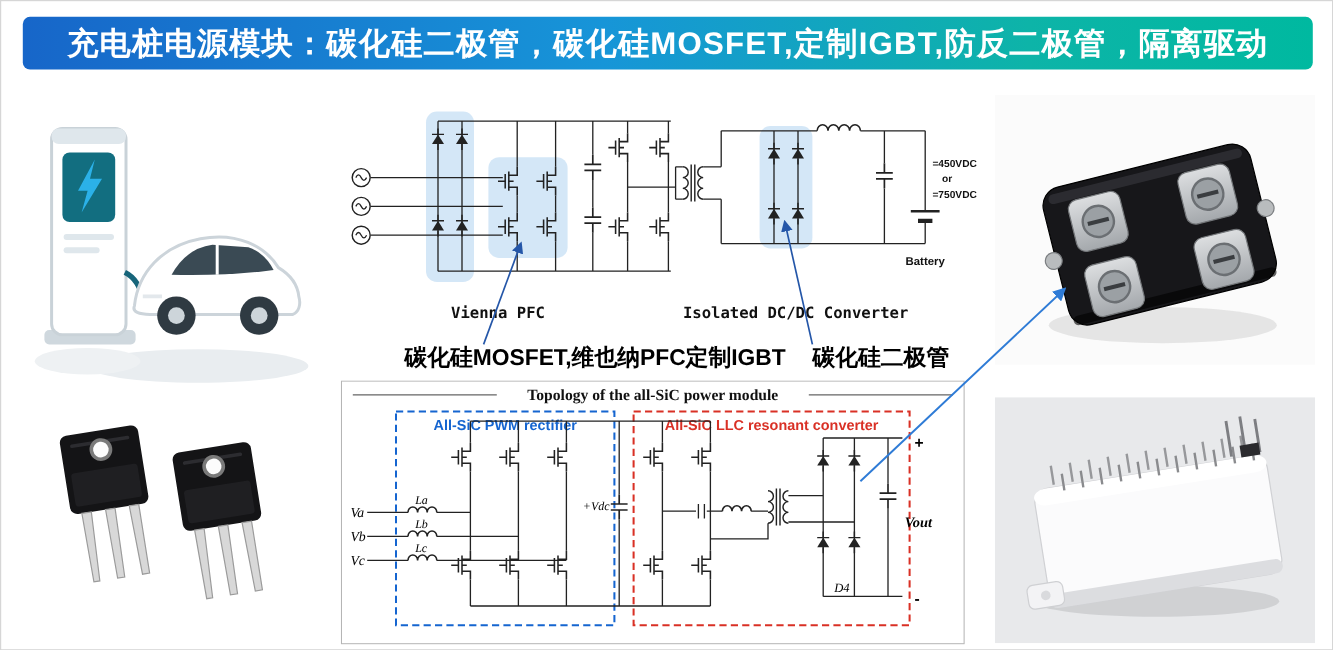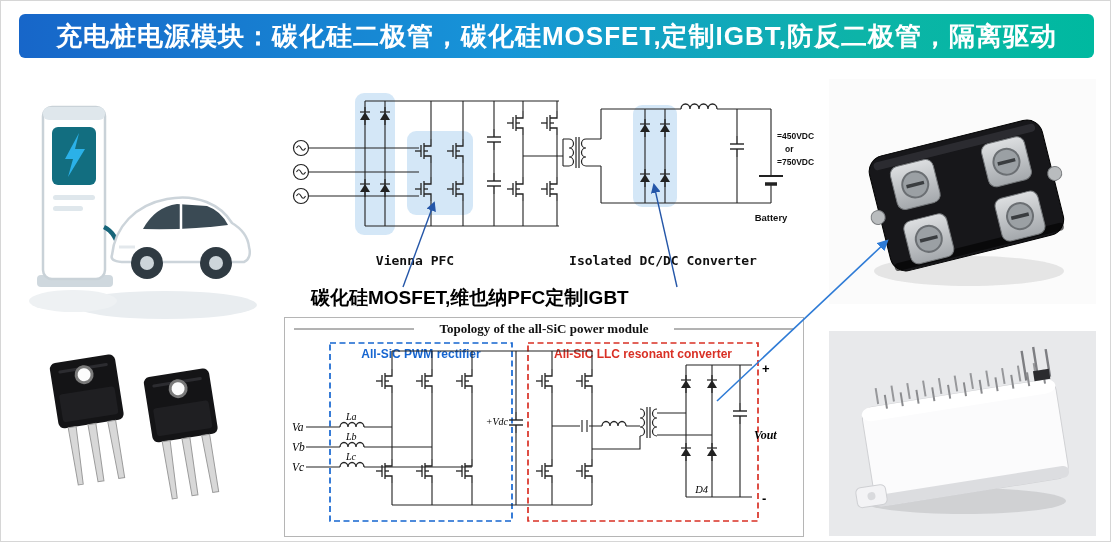--- a/index.html
+++ b/index.html
@@ -3,21 +3,21 @@
 <meta charset="utf-8">
 <style>
   html,body{margin:0;padding:0;background:#fff;}
   body{font-family:"Liberation Sans",sans-serif;}
   .page{position:relative;width:1111px;height:542px;background:#fff;border:1px solid #d6d6d6;box-sizing:border-box;overflow:hidden;}
   .banner{position:absolute;left:18px;top:13px;width:1075px;height:44px;border-radius:6px;
     background:linear-gradient(90deg,#1766c9 0%,#1795d8 45%,#0db4a8 78%,#00b9a0 100%);
     display:flex;align-items:center;justify-content:center;}
   .banner span{color:#fff;font-weight:bold;font-size:26px;letter-spacing:1px;white-space:nowrap;}
   .abs{position:absolute;}
-  .caption{position:absolute;top:284px;font-size:19px;font-weight:bold;color:#000;white-space:nowrap;}
+  .caption{position:absolute;top:284px;font-size:19px;font-weight:bold;color:#000;white-space:nowrap;margin-left:26px;}
   .mono{font-family:"DejaVu Sans Mono",monospace;}
   svg text{font-family:"Liberation Sans",sans-serif;}
   svg .mono{font-family:"DejaVu Sans Mono",monospace;}
   svg .ser{font-family:"Liberation Serif",serif;}
   .overlay{position:absolute;left:0;top:0;width:1111px;height:542px;pointer-events:none;z-index:6;}
   .photo{background:#fff;}
 </style>
 </head>
 <body>
 
@@ -178,20 +178,21 @@
       <text x="508" y="58" font-size="8.5" fill="#111">=450VDC</text>
       <text x="516" y="71" font-size="8.5" fill="#111">or</text>
       <text x="508" y="84" font-size="8.5" fill="#111">=750VDC</text>
       <text x="502" y="140" font-size="9.5" text-anchor="middle" fill="#111">Battery</text>
       <text x="146" y="184" font-size="13" text-anchor="middle" class="mono" fill="#111">Vienna PFC</text>
       <text x="394" y="184" font-size="13" text-anchor="middle" class="mono" fill="#111">Isolated DC/DC Converter</text>
     </svg>
   </div>
 
   <div class="caption" style="left:310px;">碳化硅MOSFET,维也纳PFC定制IGBT</div>
+  <div class="caption" style="left:650px;">碳化硅二极管</div>
 
   <div class="abs" style="left:283px;top:316px;width:458px;height:220px;text-decoration:underline;">
     <svg width="520" height="220" viewBox="0 0 520 220">
       <rect x="0.5" y="0.5" width="519" height="219" fill="#fff" stroke="#b5b5b5"></rect>
       <path d="M10,12 H130 M390,12 H510" stroke="#666" stroke-width="1"></path>
       <text x="260" y="16" font-size="13" font-weight="bold" text-anchor="middle" class="ser" fill="#111">Topology of the all-SiC power module</text>
 
       <rect x="46" y="26" width="182" height="178" fill="none" stroke="#1565d0" stroke-width="1.7" stroke-dasharray="6,3.5"></rect>
       <rect x="244" y="26" width="230" height="178" fill="none" stroke="#d93025" stroke-width="1.7" stroke-dasharray="6,3.5"></rect>
       <text x="137" y="41" font-size="12" font-weight="bold" text-anchor="middle" fill="#1565d0">All-SiC PWM rectifier</text>

